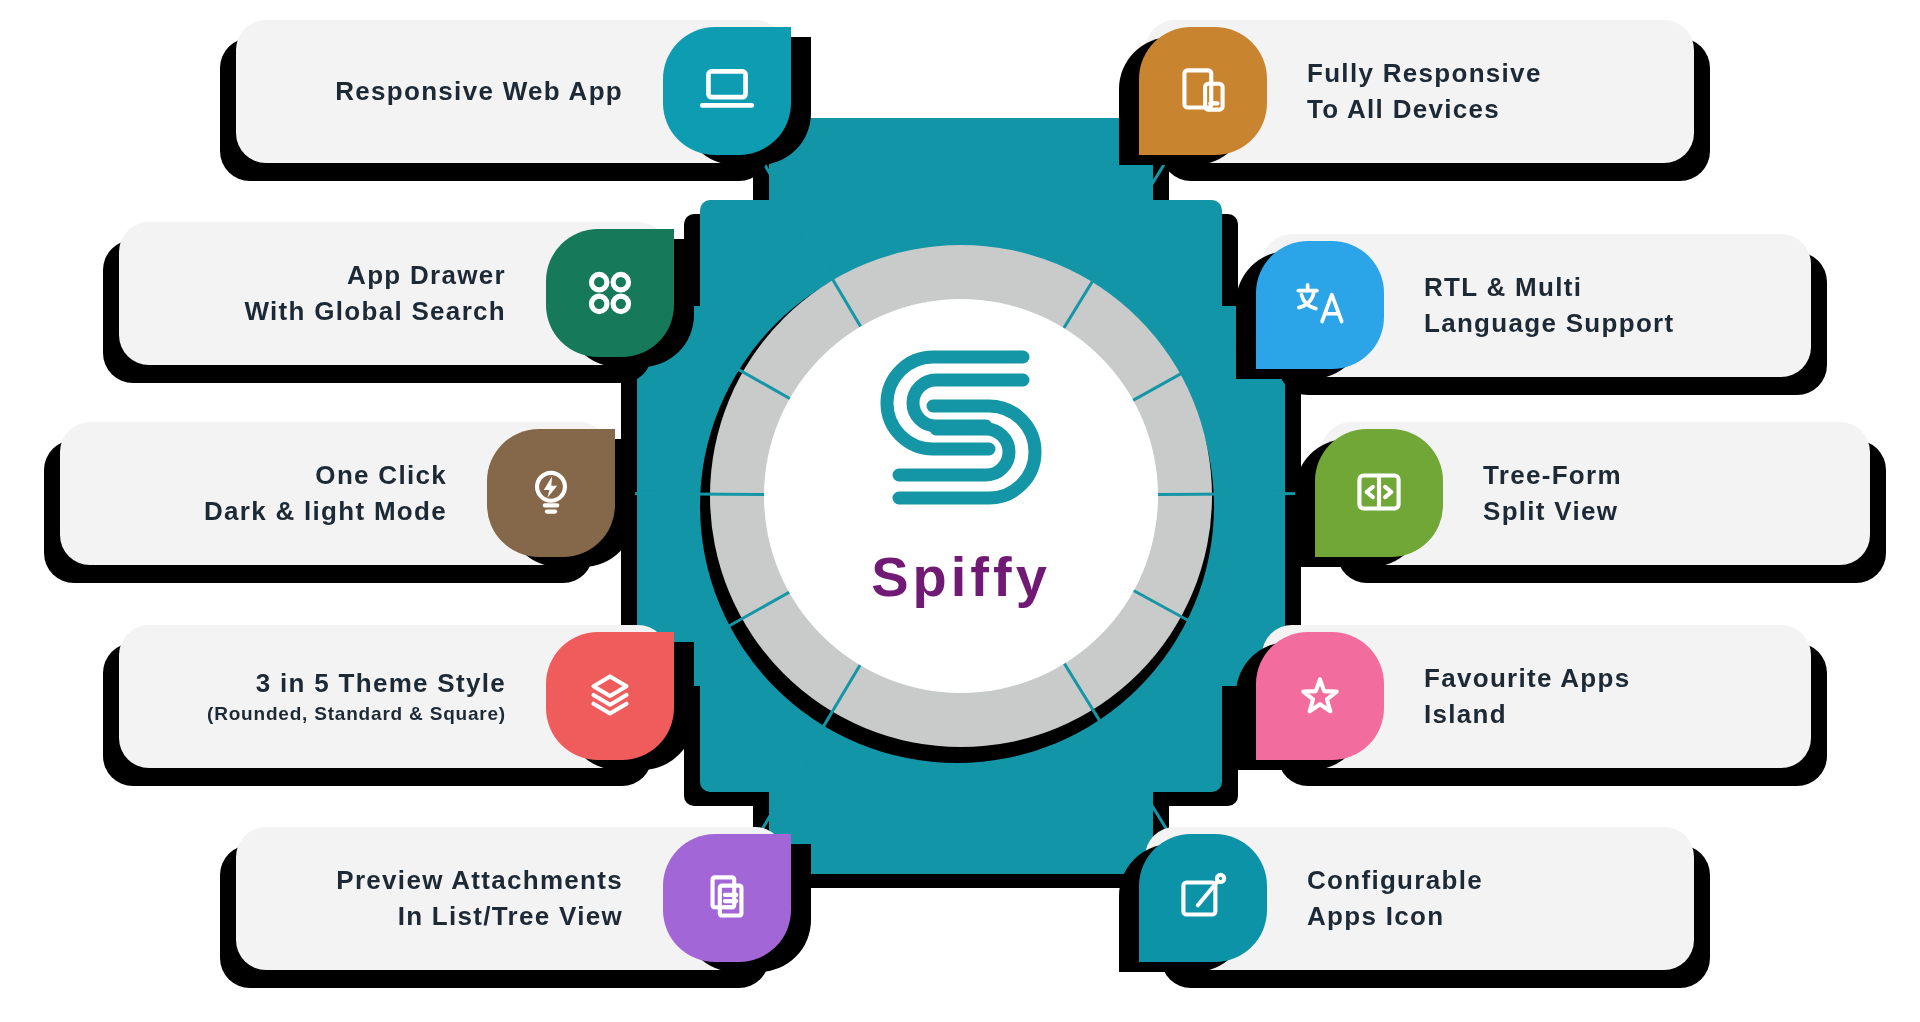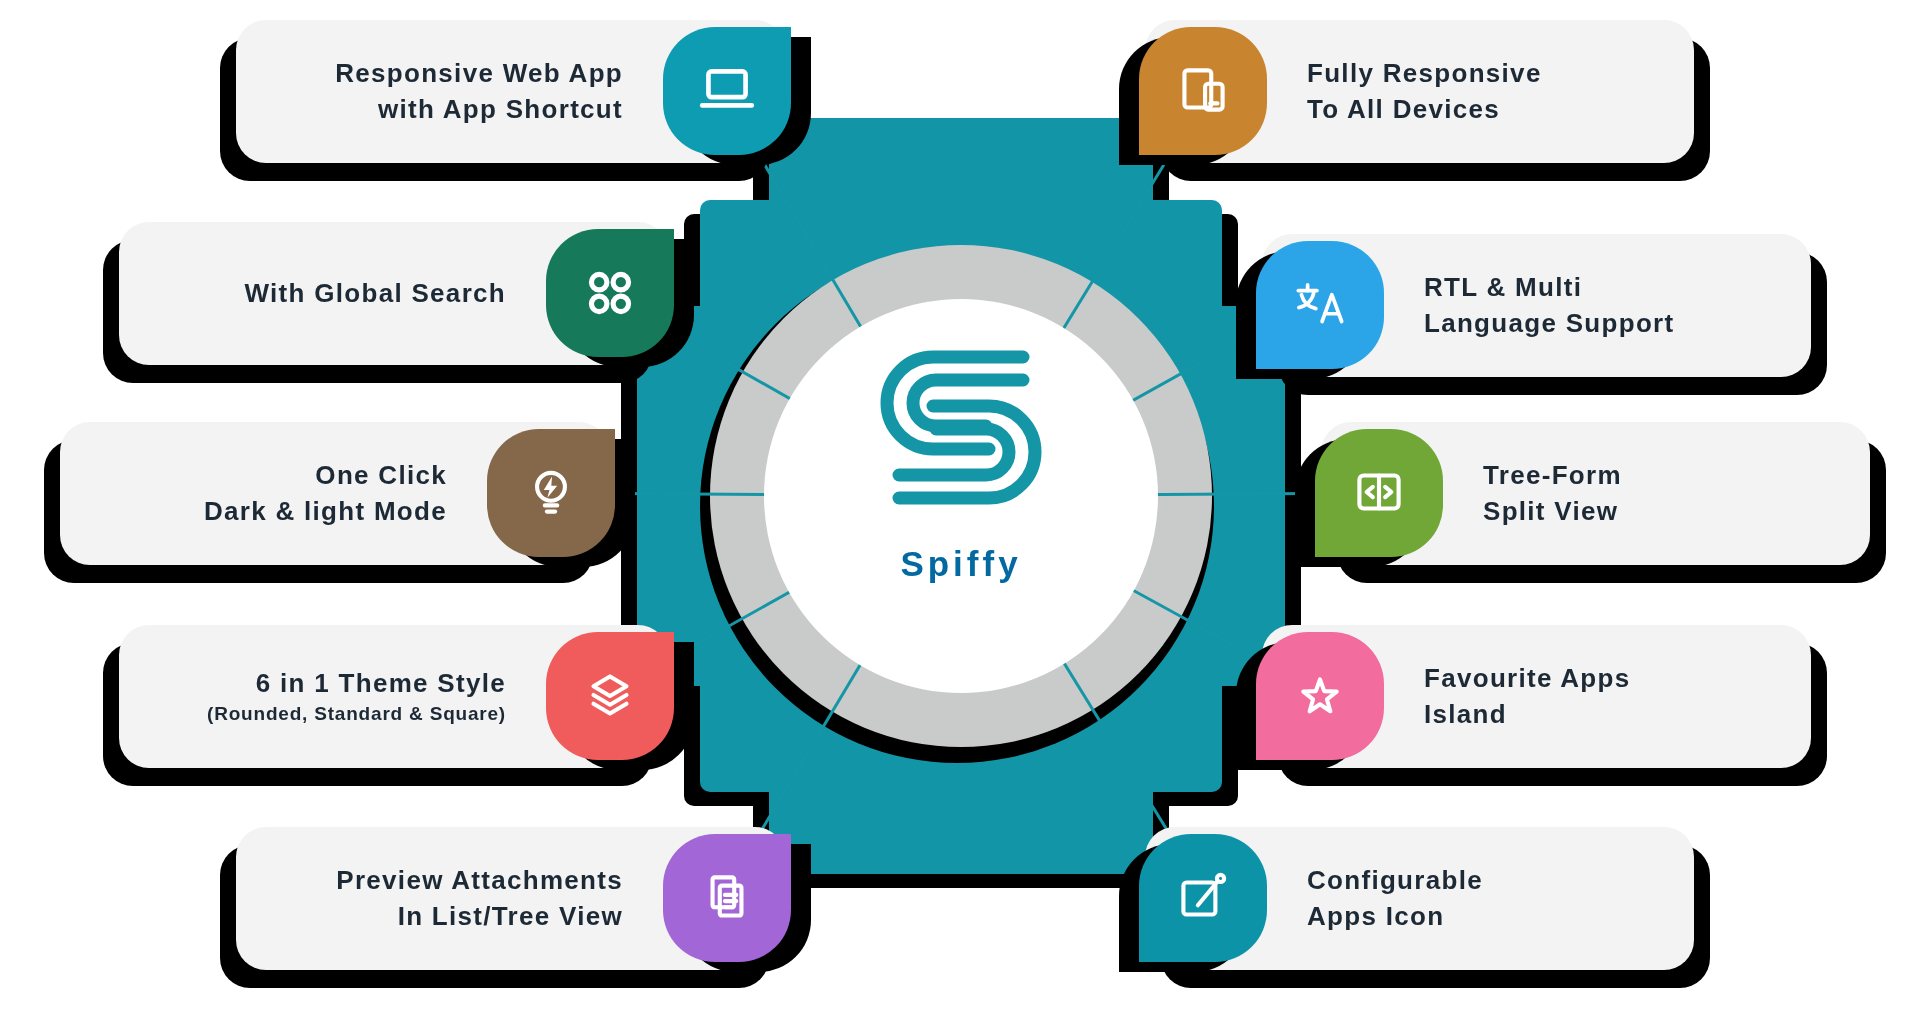--- a/index.html
+++ b/index.html
@@ -23,21 +23,21 @@
   .leaf {
     position:absolute; top:7px; width:128px; height:128px;
     display:flex; align-items:center; justify-content:center;
   }
   .pill.left  .leaf { right:-6px; border-radius:52px 0 52px 52px; box-shadow:20px 10px 0 #000; }
   .pill.right .leaf { left:-6px;  border-radius:52px 52px 52px 0; box-shadow:-20px 10px 0 #000; }
   .leaf svg { display:block; }
 
   .brand {
     position:absolute; left:761px; top:544px; width:400px; z-index:1;
-    text-align:center; color:#0369a1; font-size:35px; font-weight:700; letter-spacing:4px;
+    text-align:center; color:#701a75; font-size:56px; font-weight:700; letter-spacing:4px;
   }
 </style>
 </head>
 <body>
 
 <div class="stage">
 
   <svg class="bg-svg" width="1920" height="1022" viewBox="0 0 1920 1022">
 
     <g fill="#000000" transform="translate(-16,14)">
@@ -82,32 +82,32 @@
         <path d="M 63 173 H 153 a 46 46 0 0 0 0 -92 h -56"></path>
         <path d="M 63 150 H 150 a 23 23 0 0 0 0 -46 h -50"></path>
       </g>
     </svg>
   </svg>
 
   <div class="brand">Spiffy</div>
 
   <div class="pill left" style="left:236px; top:20px;">
     <div class="l1">Responsive Web App</div>
-    <div class="l2">with App Shortcut</div>
     <div class="leaf" style="background-color: rgb(13, 156, 178);">
       <svg width="66" height="66" viewBox="0 0 64 64">
         <g fill="none" stroke="#ffffff" stroke-width="4.5" stroke-linecap="round">
           <rect x="14" y="13" width="36" height="25" rx="3"></rect>
           <path d="M8 46 H56"></path>
         </g>
       </svg>
     </div>
   </div>
 
   <div class="pill left" style="left:119px; top:222px;">
+    <div class="l1">App Drawer</div>
     <div class="l2">With Global Search</div>
     <div class="leaf" style="background-color: rgb(21, 121, 90);">
       <svg width="66" height="66" viewBox="0 0 64 64">
         <g fill="none" stroke="#ffffff" stroke-width="5">
           <circle cx="21.5" cy="21.5" r="7.5"></circle>
           <circle cx="42.5" cy="21.5" r="7.5"></circle>
           <circle cx="21.5" cy="42.5" r="7.5"></circle>
           <circle cx="42.5" cy="42.5" r="7.5"></circle>
         </g>
       </svg>
@@ -123,21 +123,21 @@
           <circle cx="32" cy="26" r="13.5"></circle>
           <path d="M26 44 H38"></path>
           <path d="M28 50 H36"></path>
         </g>
         <polygon points="33,16 25,29 30.5,29 28.5,36.5 38,25 32.3,25" fill="#ffffff"></polygon>
       </svg>
     </div>
   </div>
 
   <div class="pill left" style="left:119px; top:625px;">
-    <div class="l1">6 in 1 Theme Style</div>
+    <div class="l1">3 in 5 Theme Style</div>
     <div class="l2 small">(Rounded, Standard &amp; Square)</div>
     <div class="leaf" style="background-color: rgb(240, 91, 91);">
       <svg width="66" height="66" viewBox="0 0 64 64">
         <g fill="none" stroke="#ffffff" stroke-width="4" stroke-linejoin="round" stroke-linecap="round">
           <path d="M32 13 L48 22.5 L32 32 L16 22.5 Z"></path>
           <path d="M16 31 L32 40.5 L48 31"></path>
           <path d="M16 39.5 L32 49 L48 39.5"></path>
         </g>
       </svg>
     </div>

